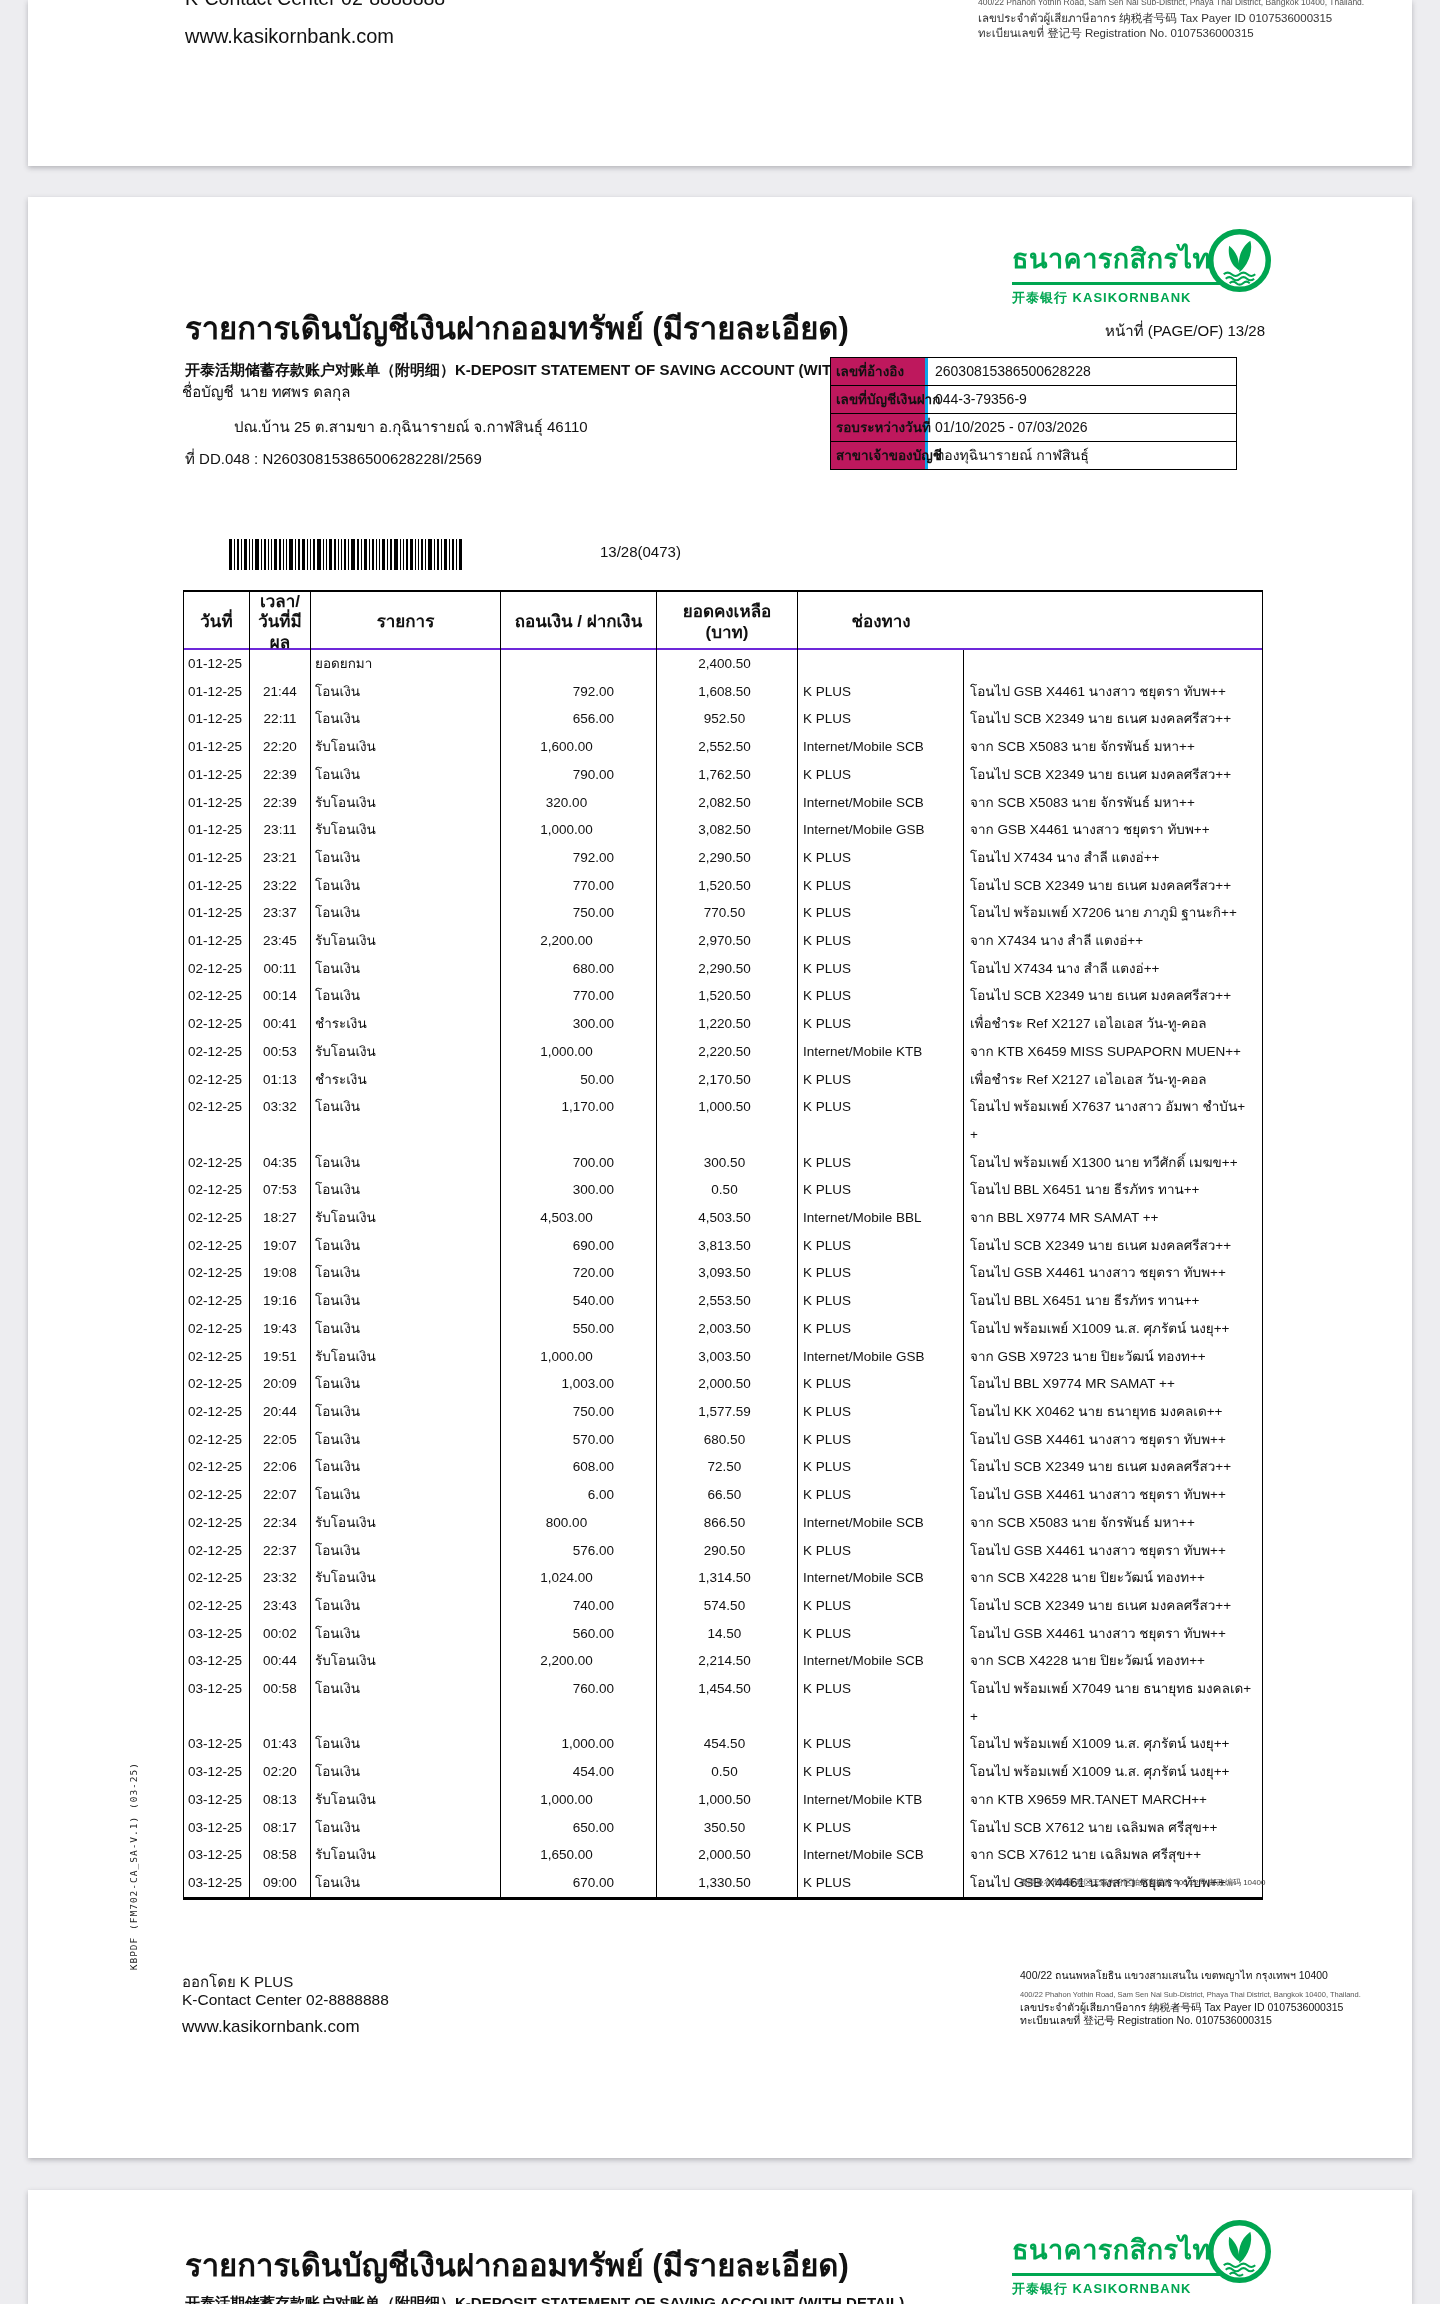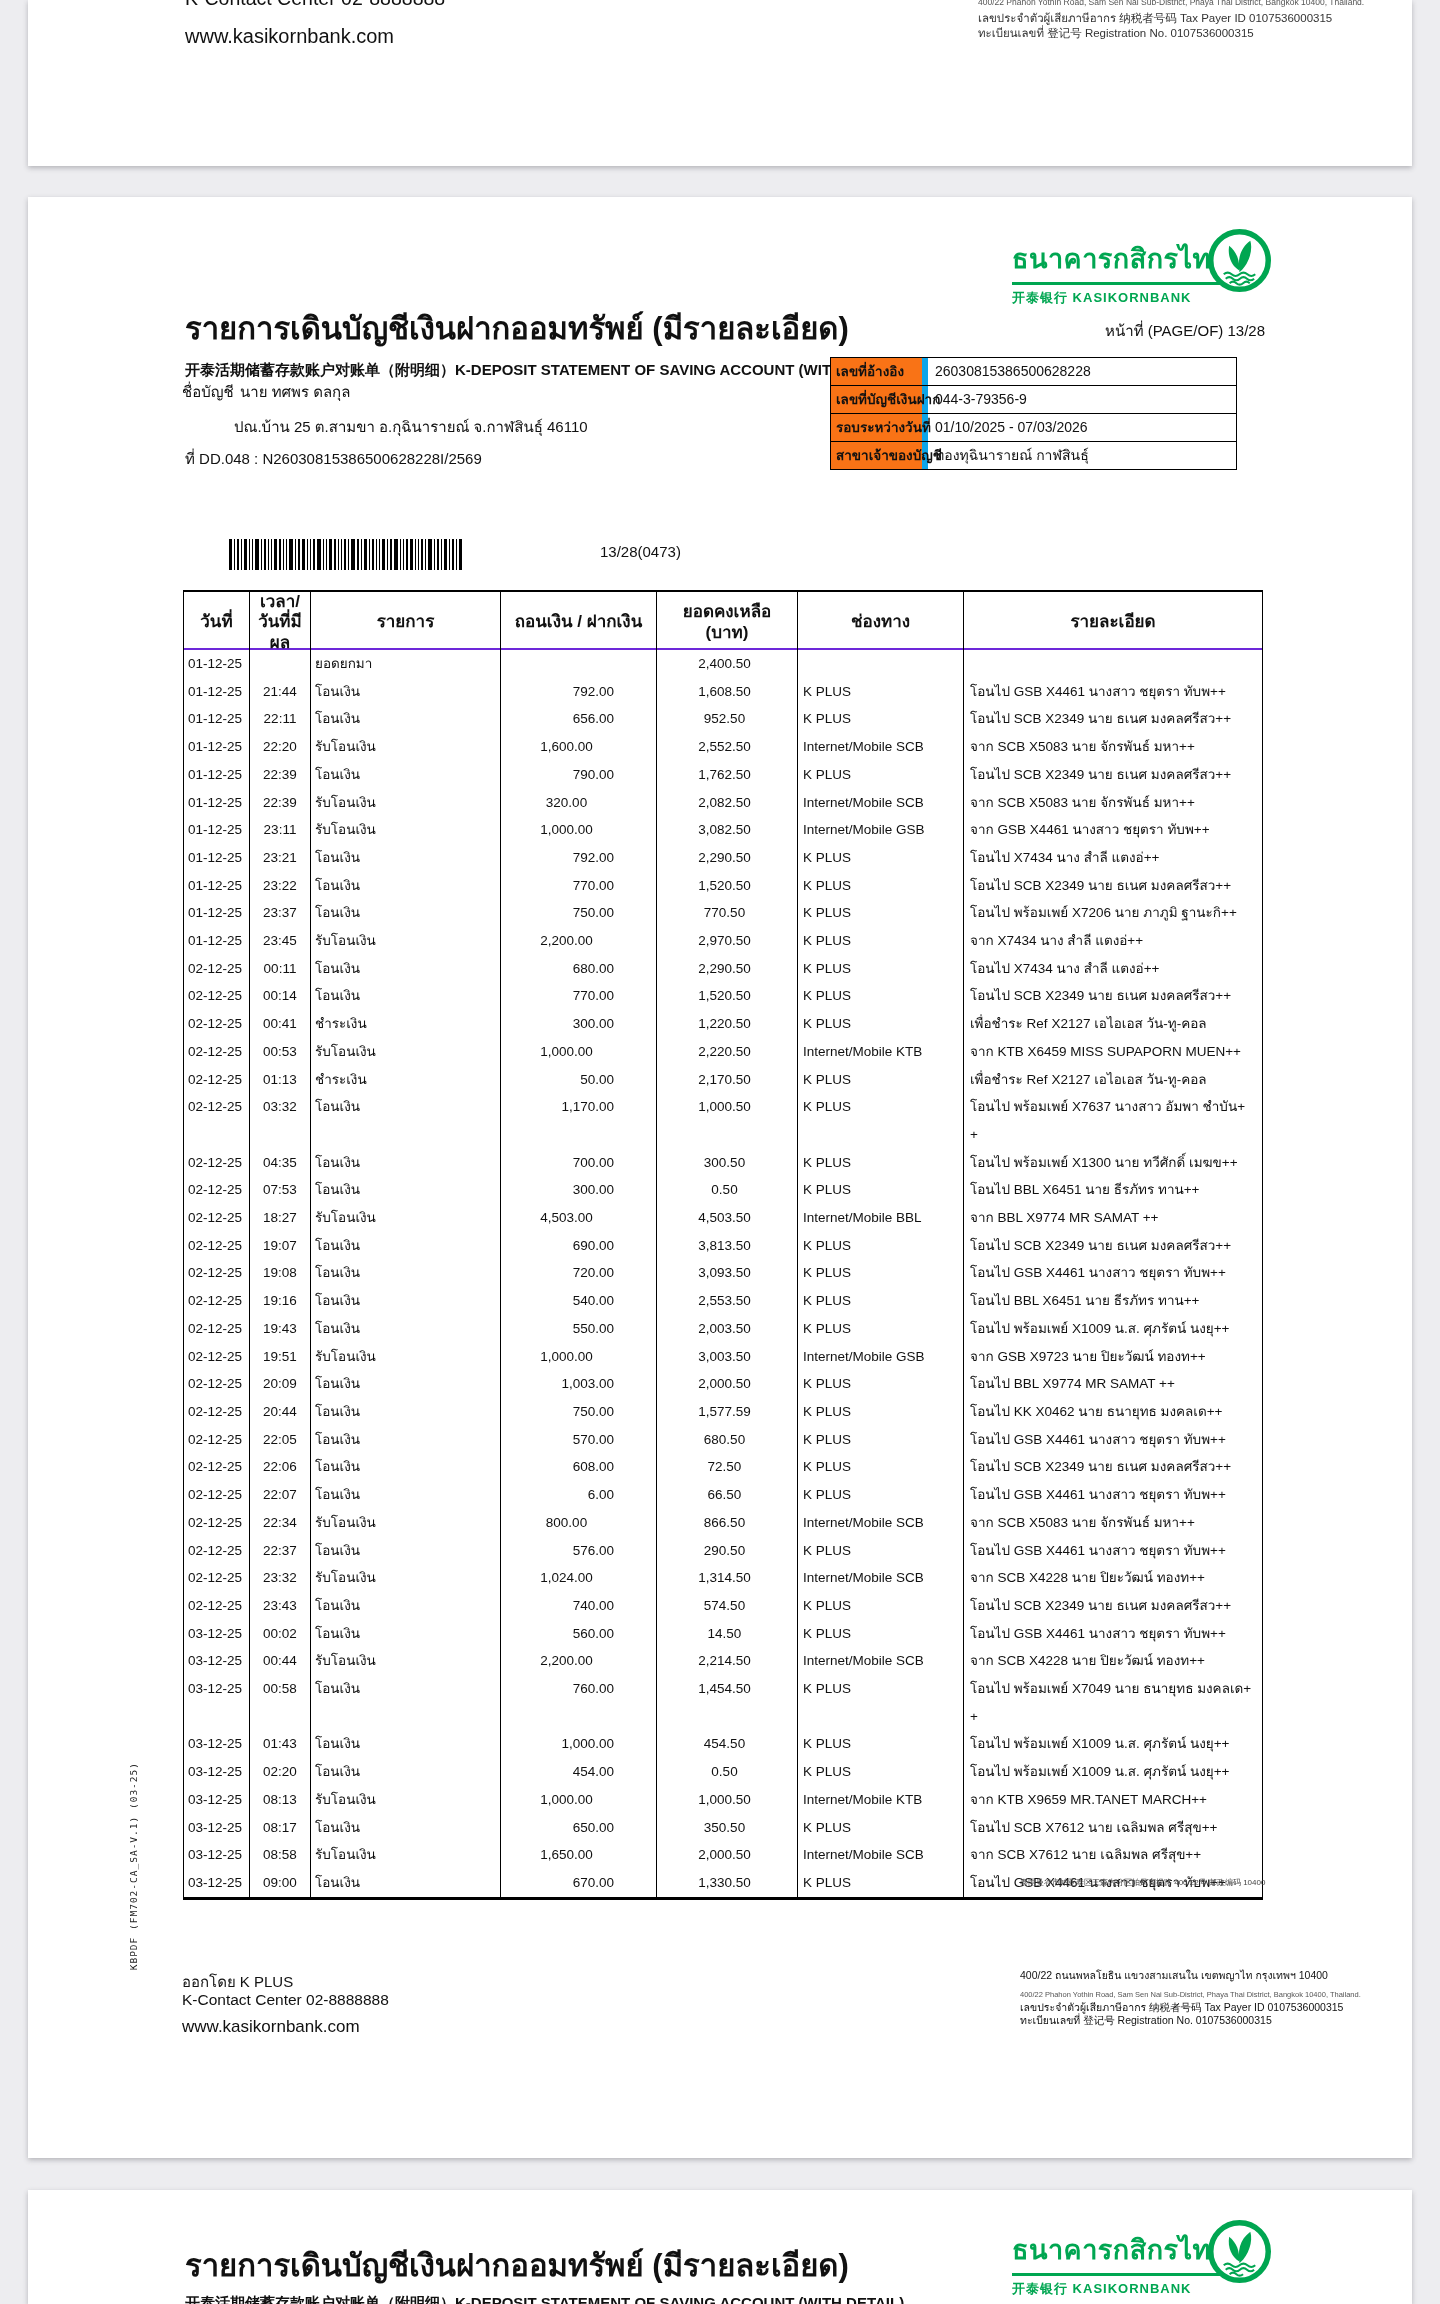--- a/index.html
+++ b/index.html
@@ -29,21 +29,21 @@
   .doc-subtitle { left:157px; top:164px; font-size:15px; font-weight:bold; }
   .page-label   { left:950px; top:122px; width:287px; text-align:right; font-size:15px; }
   .doc-no       { left:157px; top:250px; font-size:15px; }
   .acct-label   { left:154px; top:183px; font-size:15px; }
   .acct-name    { left:212px; top:183px; font-size:15px;text-align:right; }
   .acct-addr    { left:206px; top:218px; font-size:15px; }
 
   .ref-table { position:absolute; left:802px; top:160px; width:407px; border:1.5px solid #000; background:#fff; }
   .ref-row   { display:grid; grid-template-columns:97px 1fr; border-bottom:1px solid #000; }
   .ref-row:last-child { border-bottom:none; }
-  .ref-row .lab { background:#f97316; border-right:6px solid #0ea5e9; font-weight:bold;
+  .ref-row .lab { background:#be185d; border-right:3px solid #0ea5e9; font-weight:bold;
                   font-size:13.5px; line-height:27px; height:27px; padding-left:5px; white-space:nowrap; }
   .ref-row .val { font-size:14px; line-height:27px; height:27px; padding-left:7px; white-space:nowrap; }
 
   .barcode { left:201px; top:342px; }
   .barcode-caption { left:572px; top:346px; font-size:15px; }
 
   
   .txn-table { position:absolute; left:155px; top:393px; width:1080px;
                border:1px solid #000; border-top:2px solid #000; border-bottom:3px solid #000; }
   .txn-grid { display:grid; grid-template-columns:66px 61px 190px 156px 141px 166px 1fr; }
@@ -223,23 +223,20 @@
           <div class="hcell">
             <div>ถอนเงิน / ฝากเงิน</div>
           </div>
           <div class="hcell">
             <div>ยอดคงเหลือ</div>
             <div>(บาท)</div>
           </div>
           <div class="hcell">
             <div>ช่องทาง</div>
           </div>
-          <div class="hcell">
-            <div>รายละเอียด</div>
-          </div>
         </div>
       <div id="txn-body">
           <div class="txn-grid txn-row">
             <div class="cell c-date">01-12-25</div>
             <div class="cell c-time"></div>
             <div class="cell c-desc">ยอดยกมา</div>
             <div class="cell c-amt amt-w"></div>
             <div class="cell c-bal">2,400.50</div>
             <div class="cell c-chan"></div>
             <div class="cell c-det">

